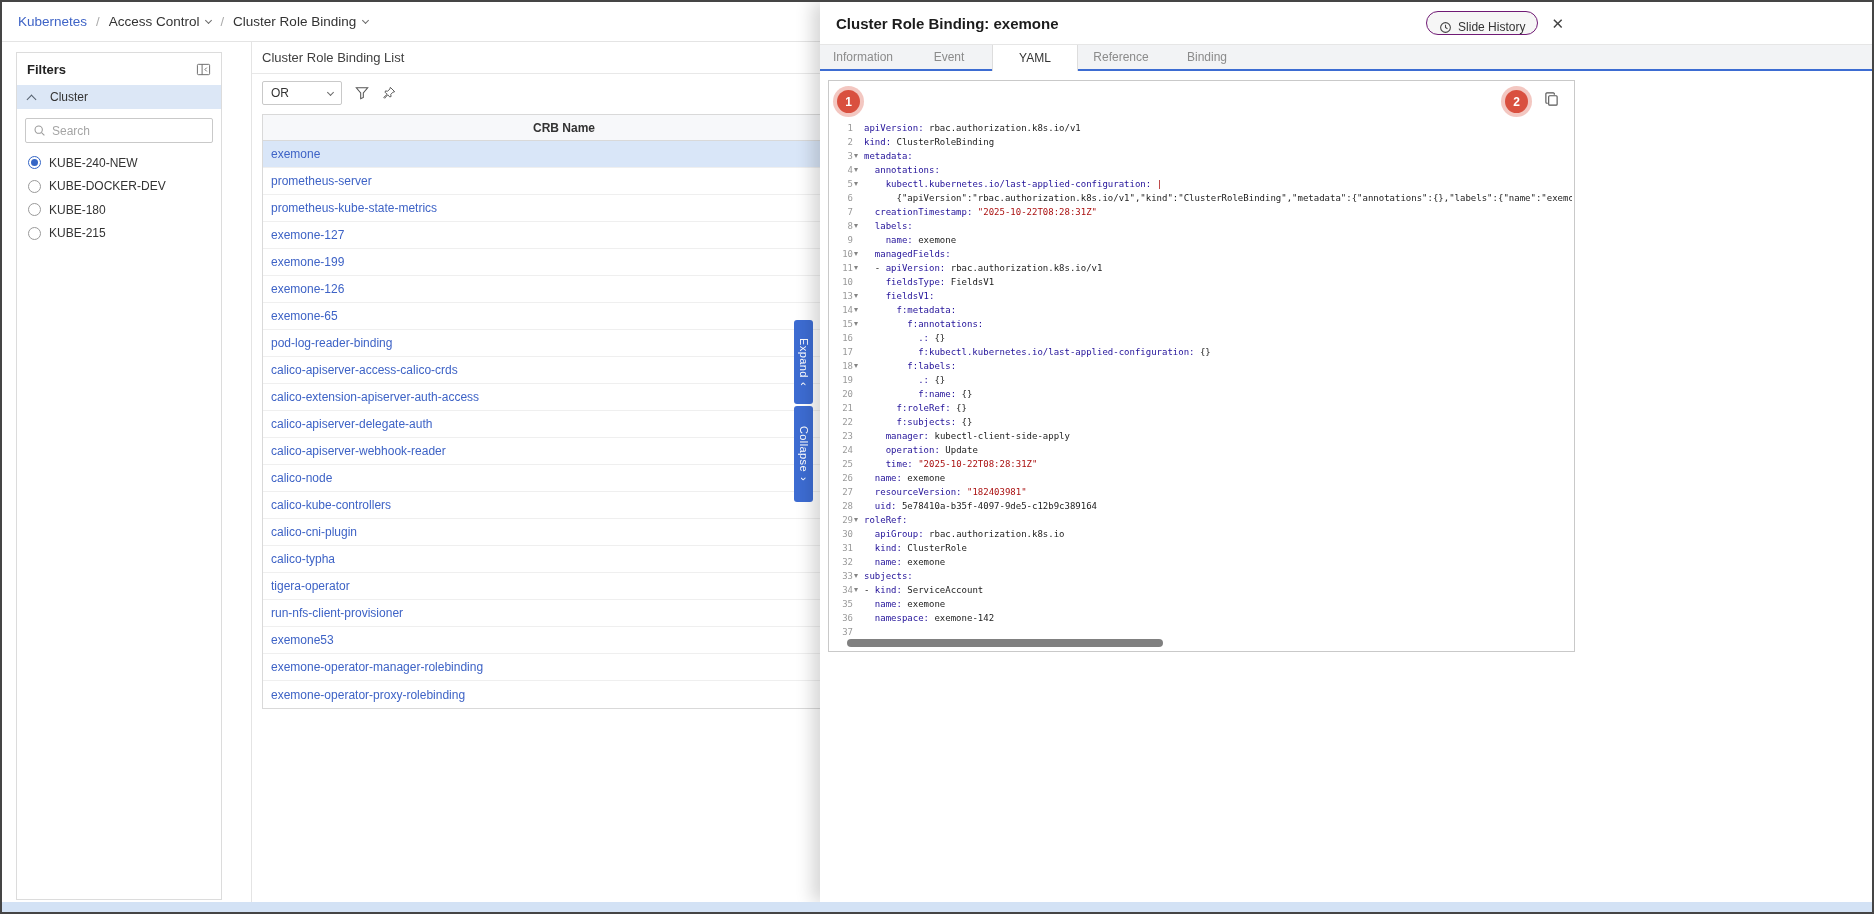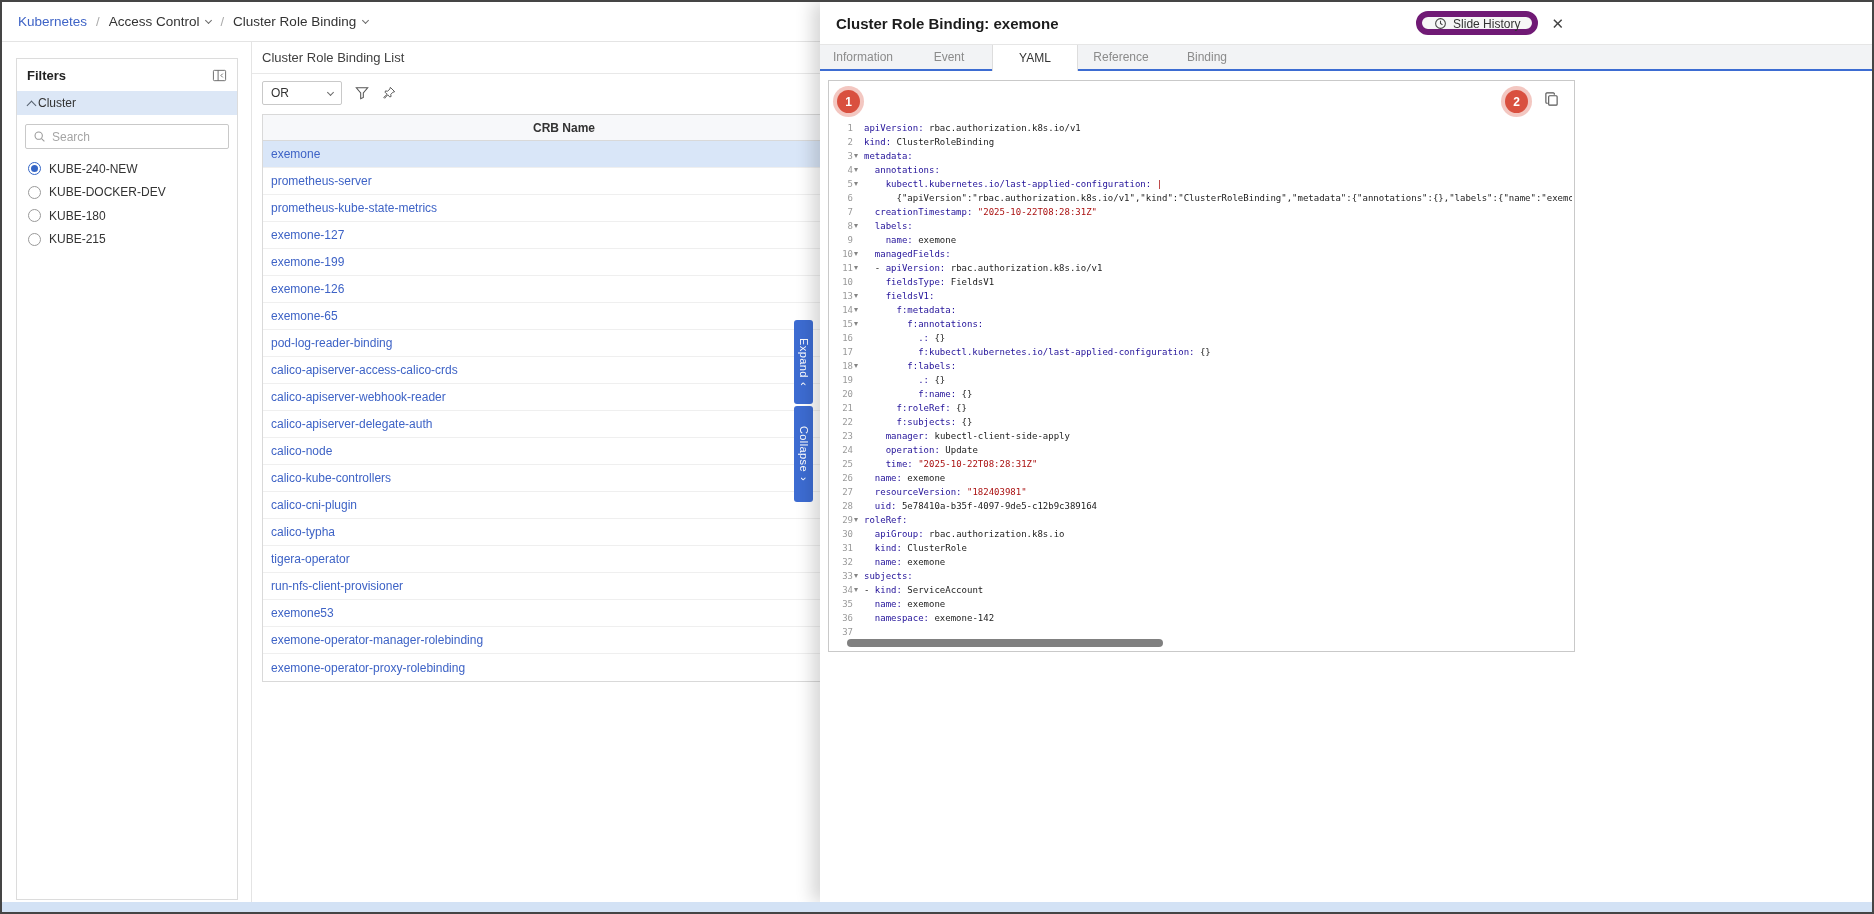--- a/index.html
+++ b/index.html
@@ -15,26 +15,26 @@
   .bc-items, .bc-item-wrap { display:flex; align-items:center; gap:9px; }
   .bc-sep { color:#aaa; font-size:13px; }
   .bc-item { display:flex; align-items:center; gap:7px; font-size:13.5px; color:#333; cursor:pointer; }
 
   .chev { width:7px; height:7px; border-right:1.5px solid #6a6a6a; border-bottom:1.5px solid #6a6a6a;
           display:inline-block; transform:rotate(45deg); margin-top:-3px; }
   .chev.sm { width:5px; height:5px; margin-top:-2px; }
   .chev.up { transform:rotate(-135deg); margin-top:4px; border-color:#55606e; }
 
   
-  .filters-panel { position:absolute; left:14px; top:56px; width:222px; bottom:12px;
+  .filters-panel { position:absolute; left:14px; top:50px; width:206px; bottom:12px;
                    border:1px solid #dcdcdc; background:#fff; z-index:1; }
   .filters-header { height:32px; display:flex; align-items:center; justify-content:space-between; padding:0 10px; }
   .filters-title { font-size:13px; font-weight:bold; color:#222; }
   .collapse-icon { color:#666; display:flex; cursor:pointer; }
-  .cluster-row { height:24px; background:#dce7f6; display:flex; align-items:center; gap:3px;
+  .cluster-row { height:24px; background:#dce7f6; display:flex; align-items:center; gap:15px;
                  padding:0 11px; font-size:12px; color:#333; cursor:pointer; }
   .search-box { margin:9px 8px 6px 8px; height:25px; border:1px solid #c9c9c9; border-radius:2px;
                 display:flex; align-items:center; padding:0 7px; gap:6px; background:#fff; }
   .search-icon { color:#999; display:flex; }
   .search-input { border:none; outline:none; font-size:12px; flex:1; min-width:0; color:#333; font-family:inherit; }
   .search-input::placeholder { color:#a5a5a5; }
   .radio-list { padding:2px 11px; }
   .cluster-option { display:flex; align-items:center; gap:8px; height:23.5px; cursor:pointer; }
   .radio { width:13px; height:13px; border:1px solid #9a9a9a; border-radius:50%; position:relative; background:#fff; flex:0 0 auto; }
   .cluster-option.selected .radio { border-color:#3566c6; }
@@ -66,22 +66,22 @@
   .side-tab .side-chev { font-size:11px; }
   .side-tab.expand { left:792px; top:318px; height:84px; }
   .side-tab.collapsetab { left:792px; top:404px; height:96px; }
 
   
   .overlay { position:absolute; left:818px; top:0; right:0; bottom:10px; background:#fff;
              box-shadow:-8px 0 16px rgba(0,0,0,.16); z-index:5; }
   .ov-header { height:42px; display:flex; align-items:center; padding:0 16px; position:relative; }
   .ov-title { font-size:15px; font-weight:bold; color:#1c1c1c; }
   .ov-controls { position:absolute; right:308px; top:9px; display:flex; align-items:center; gap:13px; }
-  .pill { height:24px; border:6px solid #701a75; border-radius:13px; background:#f6f6f6; display:flex;
-          align-items:flex-start; gap:6px; padding:0 12px; font-size:12px; color:#333; cursor:pointer; font-family:inherit; }
+  .pill { height:24px; border:1px solid #701a75; border-radius:13px; background:#f6f6f6; display:flex;
+          align-items:flex-end; gap:6px; padding:0 12px; font-size:12px; color:#333; cursor:pointer; font-family:inherit; }
   .pill .clock { display:flex; color:#444; }
   .close { font-size:15px; color:#444; cursor:pointer; line-height:1; }
 
   .tabs { position:absolute; top:42px; left:0; right:0; height:27px; background:#f2f3f5;
           border-top:1px solid #e6e6e6; border-bottom:2px solid var(--accent-blue,#4d7ad0); display:flex; }
   .tab { width:86px; display:flex; align-items:center; justify-content:center; font-size:12px;
          color:#8b8b8b; cursor:pointer; }
   .tab.active { background:#fff; color:#333; border-left:1px solid #ddd; border-right:1px solid #ddd;
                 margin-bottom:-2px; position:relative; z-index:1; }
 
@@ -223,24 +223,27 @@
           <div class="crb-row">
           <span class="crb-link">exemone-65</span>
         </div>
           <div class="crb-row">
           <span class="crb-link">pod-log-reader-binding</span>
         </div>
           <div class="crb-row">
           <span class="crb-link">calico-apiserver-access-calico-crds</span>
         </div>
           <div class="crb-row">
+          <span class="crb-link">calico-extension-apiserver-auth-access</span>
+        </div>
+          <div class="crb-row">
+          <span class="crb-link">calico-apiserver-delegate-auth</span>
+        </div>
+          <div class="crb-row">
           <span class="crb-link">calico-apiserver-webhook-reader</span>
-        </div>
-          <div class="crb-row">
-          <span class="crb-link">calico-apiserver-delegate-auth</span>
         </div>
           <div class="crb-row">
           <span class="crb-link">calico-node</span>
         </div>
           <div class="crb-row">
           <span class="crb-link">calico-kube-controllers</span>
         </div>
           <div class="crb-row">
           <span class="crb-link">calico-cni-plugin</span>
         </div>

